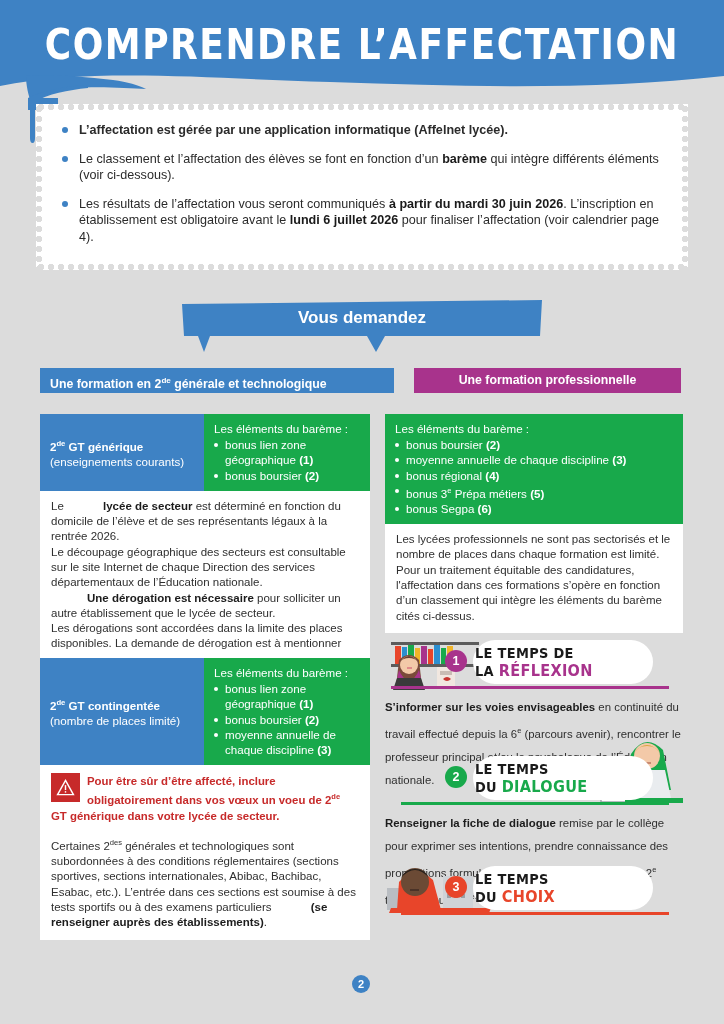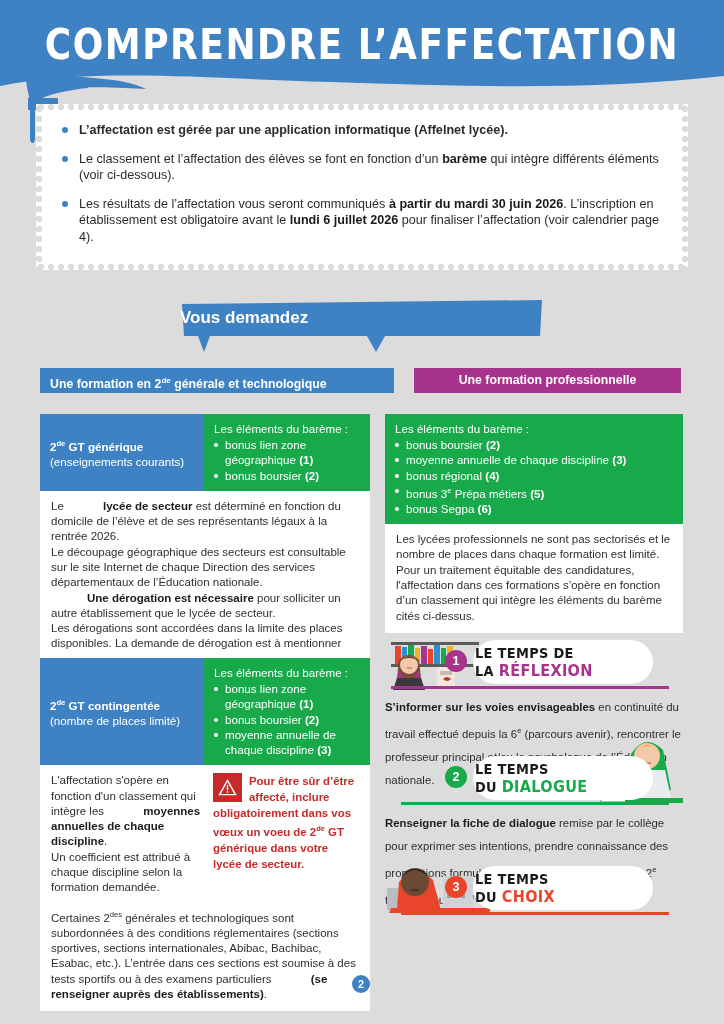--- a/index.html
+++ b/index.html
@@ -58,21 +58,21 @@
   .intro-item .dot {
     position: absolute; left: 0; top: 5px;
     width: 6px; height: 6px; border-radius: 50%; background: #3e82c4;
   }
   .intro-item b { font-weight: bold; color: #1a1a1a; }
   .intro-item.all-bold { font-weight: bold; }
 
   
   .ribbon-wrap { position: absolute; left: 180px; top: 300px; width: 364px; height: 52px; }
   .ribbon-label {
-    position: absolute; left: 0; top: 8px; width: 364px; 
+    position: absolute; left: 0; top: 8px; width: 364px; text-align: center;
     color: #fff; font-size: 17px; font-weight: bold; z-index: 2;
   }
 
   
   .col-head {
     position: absolute; height: 25px; line-height: 25px;
     color: #ffffff; font-size: 12.3px; font-weight: bold;
   }
   .col-head.left { left: 40px; top: 368px; width: 354px; padding-left: 10px; background: #3e82c4; }
   .col-head.right { left: 414px; top: 368px; width: 267px; text-align: center; background: #a8338c; }
@@ -255,21 +255,20 @@
         <div class="bareme-title">Les éléments du barème :</div>
         <div id="b3list">
             <div class="bareme-li"><span class="bd"></span>bonus lien zone géographique <b>(1)</b></div>
             <div class="bareme-li"><span class="bd"></span>bonus boursier <b>(2)</b></div>
             <div class="bareme-li"><span class="bd"></span>moyenne annuelle de chaque discipline <b>(3)</b></div>
           </div>
       </div>
     </div>
     <div class="card-body">
       <div class="two-col">
-        <div class="lft" id="b3left">L'affectation s'opère en fonction d'un classement qui intègre les <b>moyennes annuelles de chaque discipline</b>.<br>Un coefficient est attribué à chaque discipline selon la formation demandée.</div>
         <div class="rgt">
           <div class="warn">
             <span class="warn-tri">
               <svg width="19" height="19" viewBox="0 0 24 24">
                 <path d="M12 3 L22 21 H2 Z" fill="none" stroke="#ffffff" stroke-width="1.8"></path>
                 <rect x="11.1" y="9" width="1.8" height="6.2" fill="#ffffff"></rect>
                 <rect x="11.1" y="16.6" width="1.8" height="1.9" fill="#ffffff"></rect>
               </svg>
             </span>
             <span id="b3warn">Pour être sûr d’être affecté, inclure obligatoirement dans vos vœux un voeu de 2<sup>de</sup> GT générique dans votre lycée de secteur.</span>

